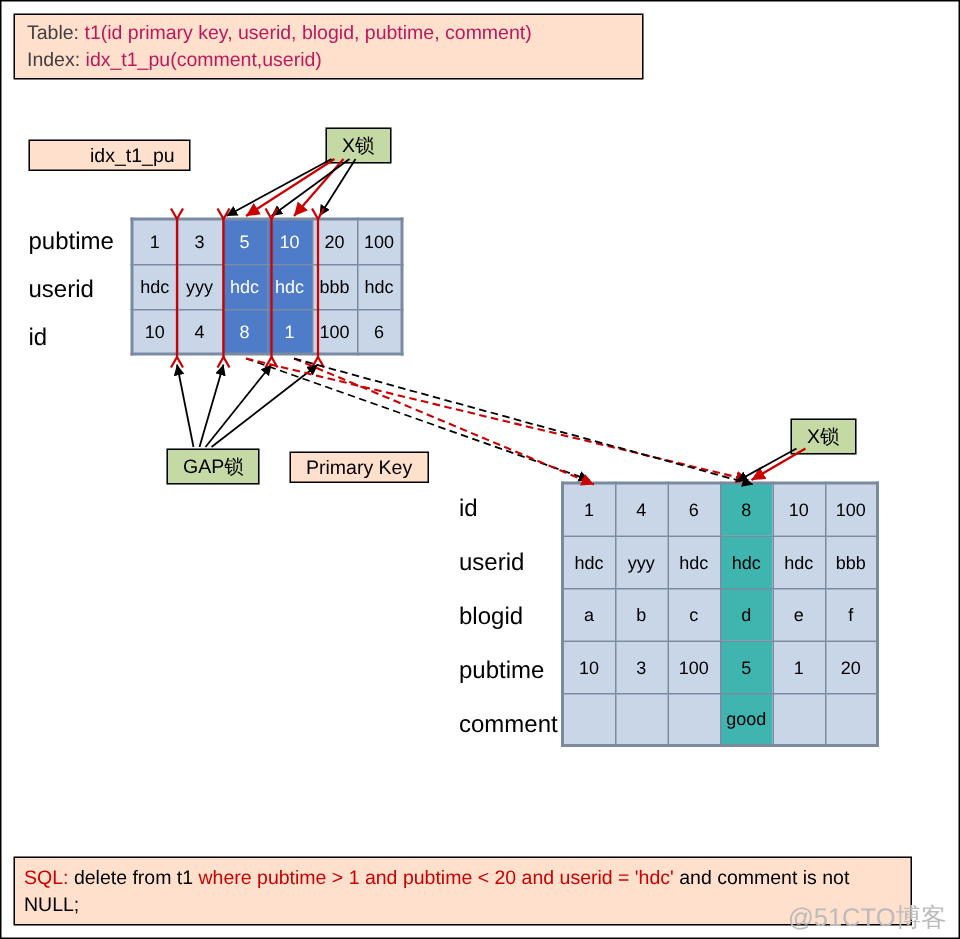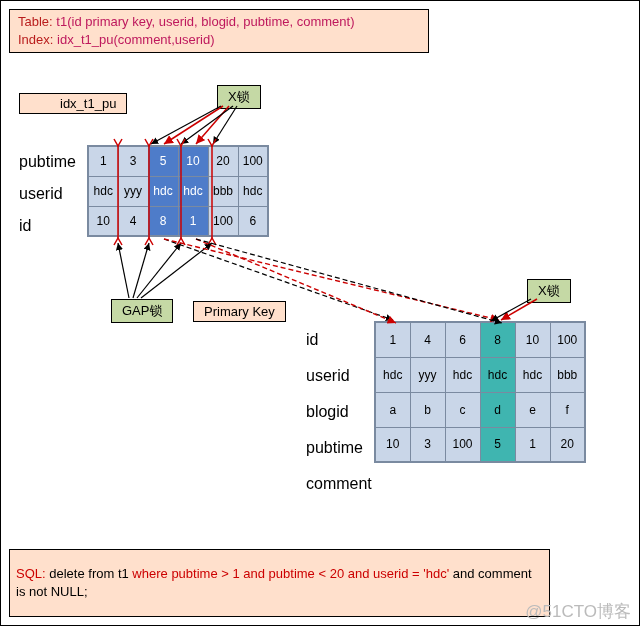--- a/index.html
+++ b/index.html
@@ -13,21 +13,21 @@
     position: relative;
     border: 1px solid #000;
   }
   .schema-box {
     position: absolute;
     background: #ffe0cc;
     border: 1px solid #000;
     padding: 3px 8px;
     line-height: 1.4;
   }
-  .schema-box .kw { color: #b91c1c; }
+  .schema-box .kw { color: #404040; }
   .schema-box .code { color: #be185d; text-align: right; }
   .label-tag {
     position: absolute;
     padding: 2px 10px;
     border: 1px solid #000;
   }
   .label-green { background: #c5d9a5; }
   .label-orange { background: #ffe0cc; }
   .row-label {
     position: absolute;
@@ -45,24 +45,24 @@
     font-size: 12px;
     vertical-align: middle;
   }
   .idx-cell { width: 30px; height: 30px; background: #c9d6e8; }
   .idx-cell.hl { background: #4e7cc9; color: #fff; }
   .pk-cell { width: 35px; height: 35px; background: #c9d6e8; }
   .pk-cell.hl { background: #3fb5b0; color: #000; }
   .sql-box {
     position: absolute;
     left: 8px; bottom: 8px;
-    width: 541px;
+    width: 599px;
     background: #ffe0cc;
     border: 1px solid #000;
-    padding: 15px 6px;
+    padding: 4px 6px;
     line-height: 1.4;
   }
   .sql-box .kw { color: #c00; }
   svg.overlay {
     position: absolute;
     top: 0; left: 0;
     width: 640px; height: 626px;
     pointer-events: none;
   }
   .watermark {
@@ -166,20 +166,28 @@
     <td class="pk-cell">e</td>
     <td class="pk-cell">f</td>
   </tr>
   <tr>
     <td class="pk-cell">10</td>
     <td class="pk-cell">3</td>
     <td class="pk-cell">100</td>
     <td class="pk-cell hl">5</td>
     <td class="pk-cell">1</td>
     <td class="pk-cell">20</td>
+  </tr>
+  <tr>
+    <td class="pk-cell"></td>
+    <td class="pk-cell"></td>
+    <td class="pk-cell"></td>
+    <td class="pk-cell hl">good</td>
+    <td class="pk-cell"></td>
+    <td class="pk-cell"></td>
   </tr>
 </tbody>
   </table>
 
 <div class="sql-box">
   <span class="kw">SQL: </span><span>delete from t1 </span><span class="kw">where pubtime &gt; 1 and pubtime &lt; 20 and userid =  'hdc' </span><span>and comment is not NULL;</span>
 </div>
 
 <div class="watermark">@51CTO博客</div>
 

